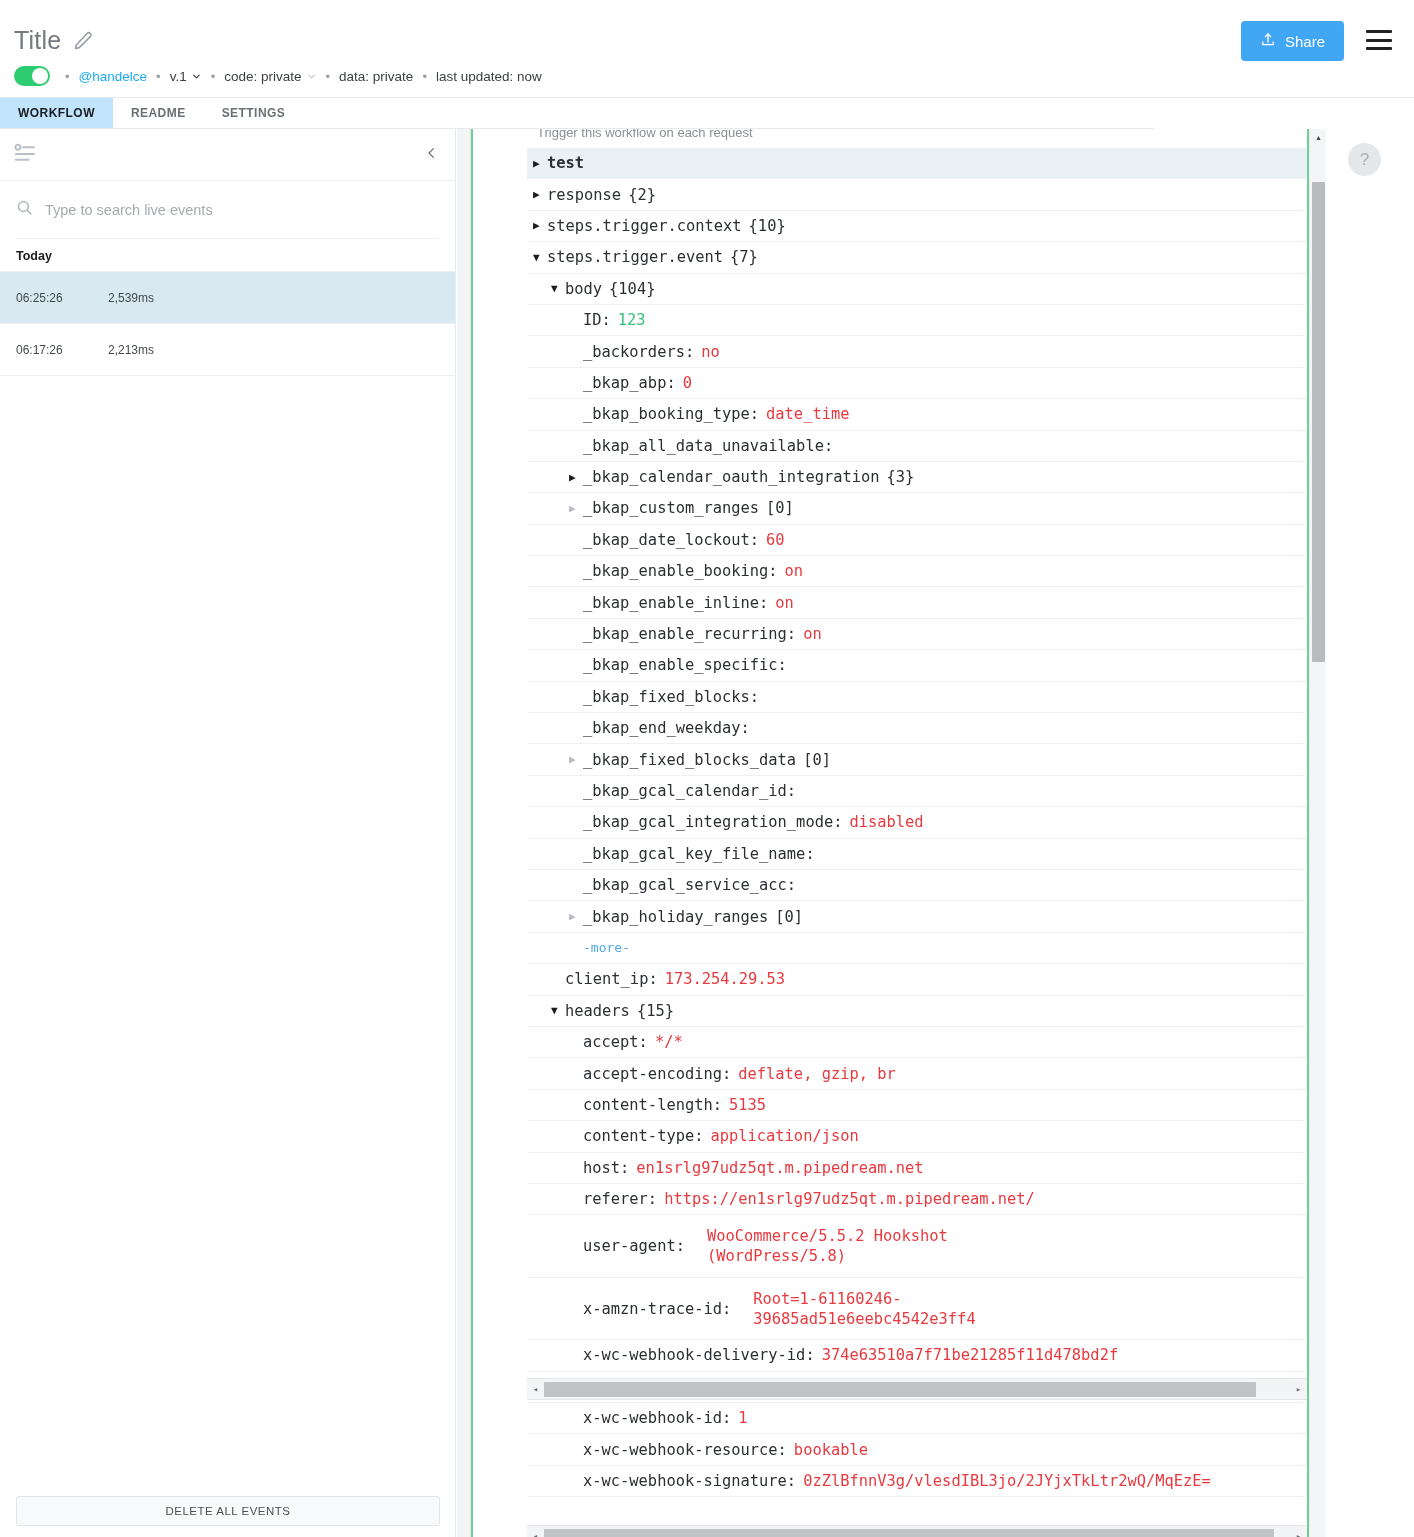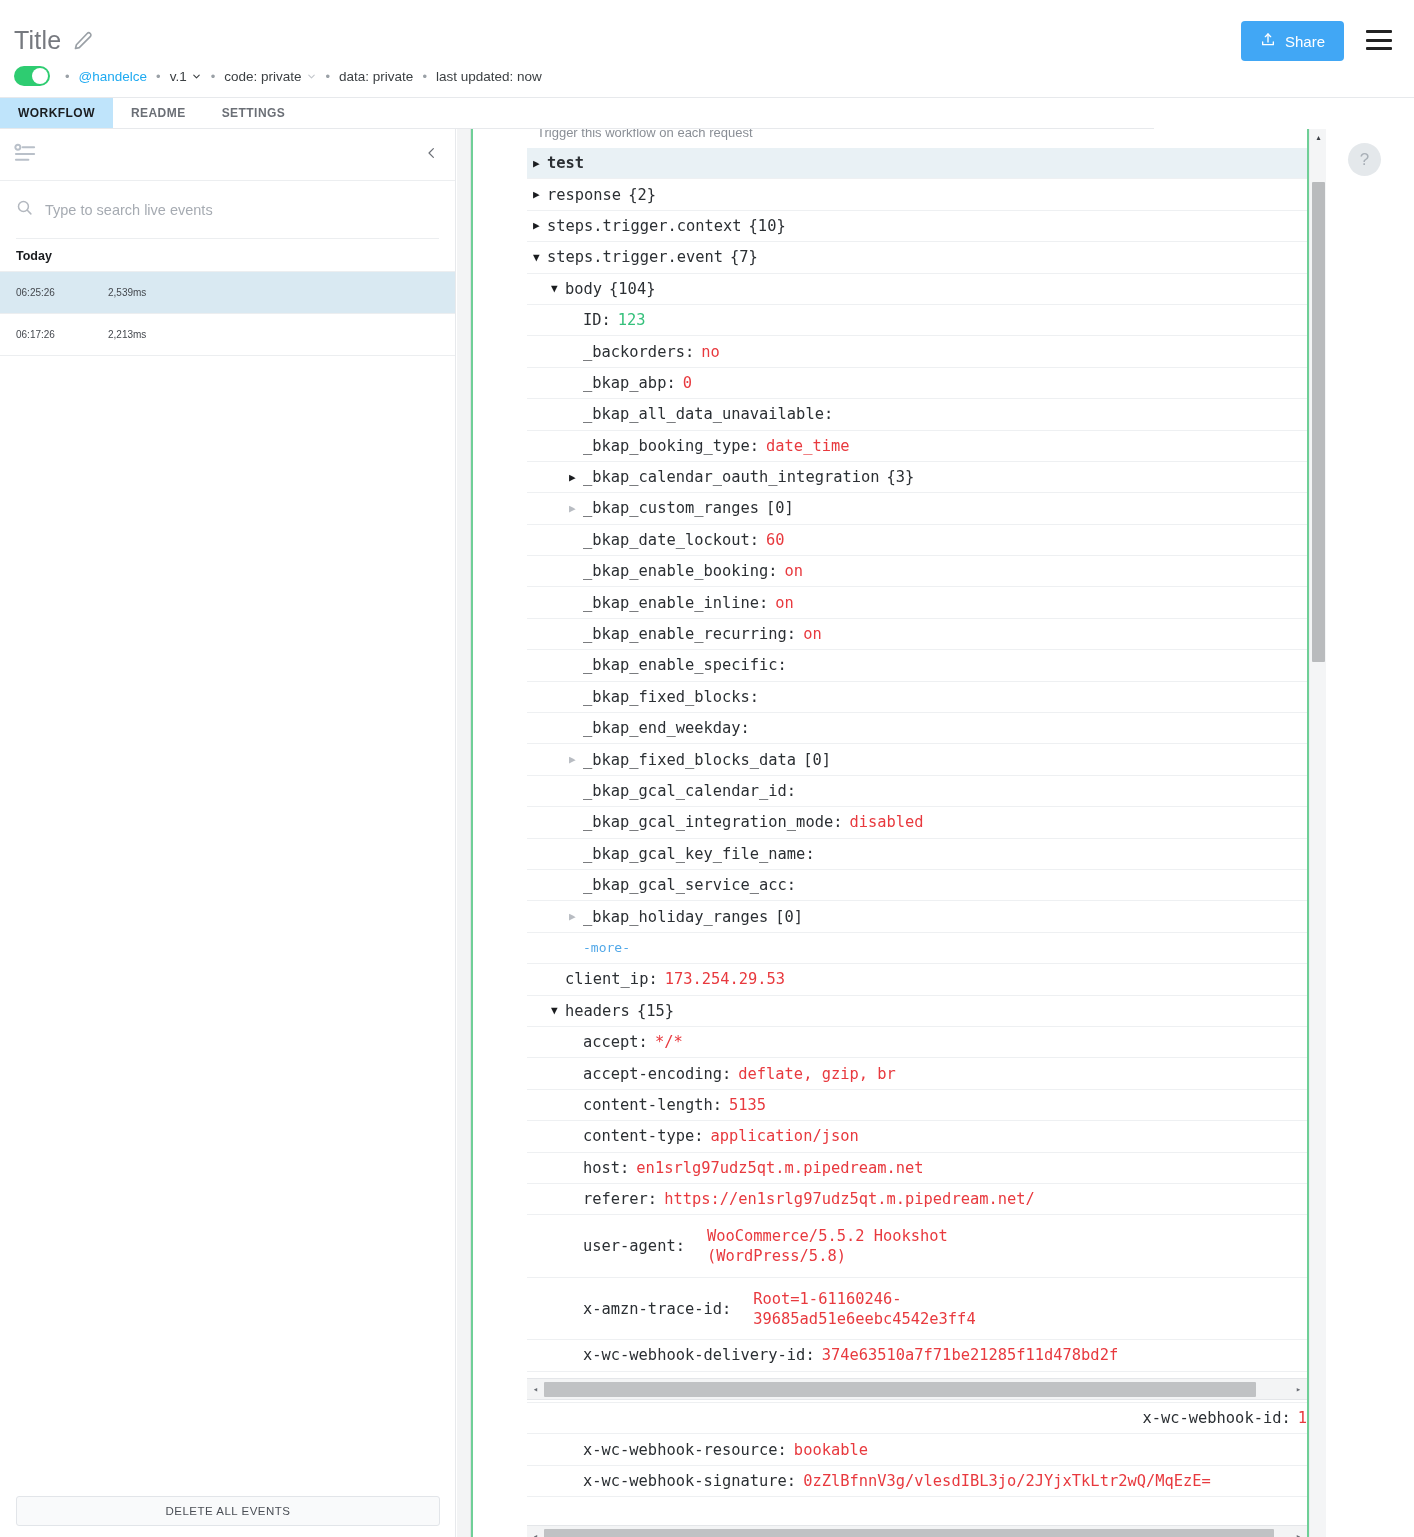--- a/index.html
+++ b/index.html
@@ -82,22 +82,22 @@
   .sb-search input {
     border: none; outline: none; font-size: 14.5px; color: #3c4043;
     background: transparent; width: 100%; font-family: "Liberation Sans", sans-serif;
   }
   .sb-search input::placeholder { color: #a6abb2; }
   .sb-daylabel {
     padding: 10px 16px 8px; font-size: 12.5px; font-weight: bold; color: #1a1c1f;
     border-bottom: 1px solid #eceef0;
   }
   .ev-row {
-    height: 42px; display: flex; align-items: center;
-    border-bottom: 1px solid #eceef0; cursor: pointer; font-size: 10px; color: #44484e;
+    height: 52px; display: flex; align-items: center;
+    border-bottom: 1px solid #eceef0; cursor: pointer; font-size: 12px; color: #44484e;
   }
   .ev-row.selected { background: #d9e9f2; }
   .ev-time { width: 108px; padding-left: 16px; }
   .ev-dur { color: #44484e; }
   .delete-btn {
     position: absolute; left: 16px; bottom: 11px; width: 424px; height: 30px;
     background: #f9fafb; border: 1px solid #e2e5e9; border-radius: 3px;
     color: #4b4f56; font-size: 11.5px; letter-spacing: .5px; cursor: pointer;
     font-family: "Liberation Sans", sans-serif;
   }
@@ -318,26 +318,26 @@
           <span class="key">_backorders:</span>
           <span class="val-str" style="margin-left: 7px;"> no</span>
         </div>
         <div class="trow" style="padding-left: 42px;">
           <span class="arrow blank">▶</span>
           <span class="key">_bkap_abp:</span>
           <span class="val-str" style="margin-left: 7px;"> 0</span>
         </div>
         <div class="trow" style="padding-left: 42px;">
           <span class="arrow blank">▶</span>
-          <span class="key">_bkap_all_data_unavailable:</span>
-        </div>
-        <div class="trow" style="padding-left: 42px;">
-          <span class="arrow blank">▶</span>
           <span class="key">_bkap_booking_type:</span>
           <span class="val-str" style="margin-left: 7px;"> date_time</span>
+        </div>
+        <div class="trow" style="padding-left: 42px;">
+          <span class="arrow blank">▶</span>
+          <span class="key">_bkap_all_data_unavailable:</span>
         </div>
         <div class="trow" style="padding-left: 42px;">
           <span class="arrow">▶</span>
           <span class="key">_bkap_calendar_oauth_integration</span>
           <span class="key" style="margin-left: 7px;"> {3}</span>
         </div>
         <div class="trow" style="padding-left: 42px;">
           <span class="arrow dim">▶</span>
           <span class="key">_bkap_custom_ranges</span>
           <span class="key" style="margin-left: 7px;"> [0]</span>
@@ -464,21 +464,21 @@
         <div class="trow" style="padding-left: 42px;">
           <span class="arrow blank">▶</span>
           <span class="key">x-wc-webhook-delivery-id:</span>
           <span class="val-str" style="margin-left: 7px;"> 374e63510a7f71be21285f11d478bd2f</span>
         </div>
         <div class="trow" style="padding-left: 42px;">
           <span class="arrow blank">▶</span>
           <span class="key">x-wc-webhook-event:</span>
           <span class="val-str" style="margin-left: 7px;"> created</span>
         </div>
-        <div class="trow" style="padding-left: 42px; justify-content: flex-end;">
+        <div class="trow" style="padding-left: 42px;">
           <span class="arrow blank">▶</span>
           <span class="key">x-wc-webhook-id:</span>
           <span class="val-str" style="margin-left: 7px;"> 1</span>
         </div>
         <div class="trow" style="padding-left: 42px;">
           <span class="arrow blank">▶</span>
           <span class="key">x-wc-webhook-resource:</span>
           <span class="val-str" style="margin-left: 7px;"> bookable</span>
         </div>
         <div class="trow" style="padding-left: 42px;">

